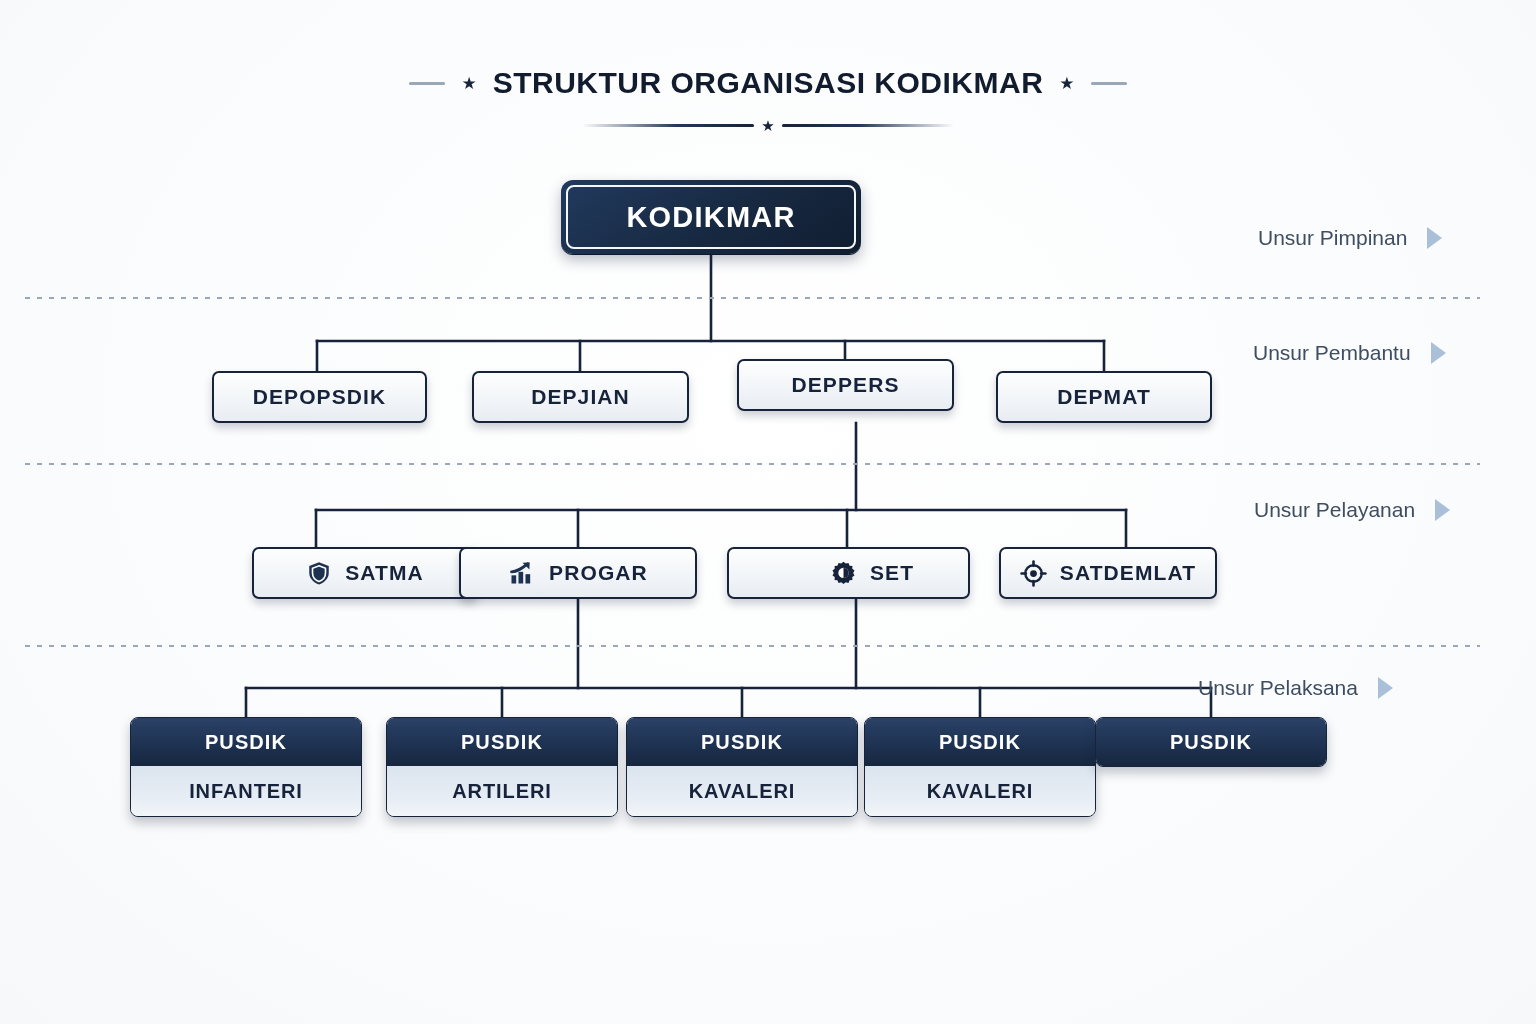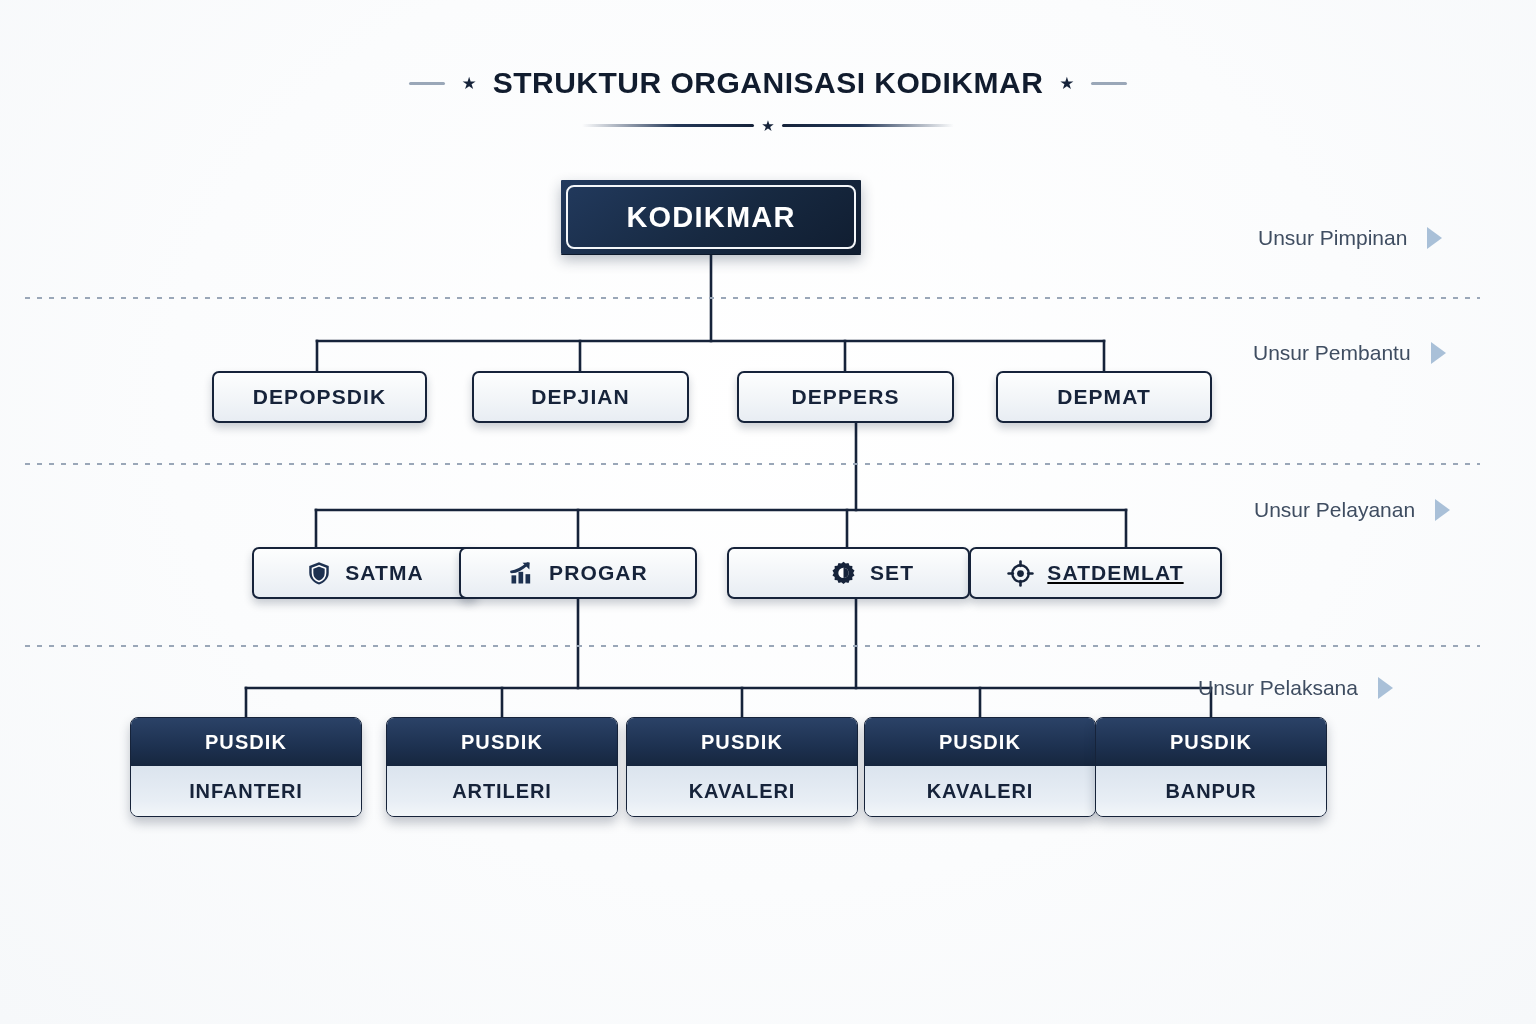--- a/index.html
+++ b/index.html
@@ -59,21 +59,21 @@
     border-top:11px solid transparent;
     border-bottom:11px solid transparent;
     border-left:15px solid #a9c0d8;
   }
 
   
   .node { position:absolute; }
 
   
   .root-box {
-    width:300px; height:74px; border-radius:1px;
+    width:300px; height:74px; border-radius:12px;
     background:linear-gradient(145deg,#223a5e 0%,#172941 55%,#101d30 100%);
     box-shadow:0 6px 14px rgba(20,35,58,.30), 0 1px 0 #0c1727;
     display:flex; align-items:center; justify-content:center;
     padding:5px;
   }
   .root-inner {
     width:100%; height:100%; border:2px solid #f4f7fa; border-radius:8px;
     display:flex; align-items:center; justify-content:center;
   }
   .root-text {
@@ -195,21 +195,21 @@
       </div>
     </div>
   </div>
 
   <div class="node lbox" style="left:212px; top:371px; width:215px;">
     <span class="lbox-text">DEPOPSDIK</span>
   </div>
   <div class="node lbox" style="left:472px; top:371px; width:217px;">
     <span class="lbox-text">DEPJIAN</span>
   </div>
-  <div class="node lbox" style="left:737px; top:371px; width:217px;">
+  <div class="node lbox" style="left:737px; top:359px; width:217px;">
     <span class="lbox-text">DEPPERS</span>
   </div>
   <div class="node lbox" style="left:996px; top:371px; width:216px;">
     <span class="lbox-text">DEPMAT</span>
   </div>
 
   <div class="node lbox" style="left:204px; top:547px; width:226px;margin-left:48px;">
     <span class="ic">
       <svg width="26" height="26" viewBox="0 0 24 24">
         <path d="M12 2 L21 5.5 V12 C21 17 17 21 12 22.5 C7 21 3 17 3 12 V5.5 Z" fill="#1d3150"></path>
@@ -240,21 +240,21 @@
                  L14 19.8 L12 21.4 L10 19.8 L7.6 20.4 L6.6 18 L4.1 17.7 L4.2 15.2
                  L2.2 13.7 L3.4 11.5 L2.2 9.3 L4.2 7.8 L4.1 5.3 L6.6 5 L7.6 2.6
                  L10 3.2 Z" fill="#16233a"></path>
         <circle cx="12" cy="11.5" r="4.6" fill="#ffffff"></circle>
         <path d="M12 6.9 A4.6 4.6 0 0 1 12 16.1 Z" fill="#16233a"></path>
       </svg>
     </span>
     <span class="lbox-text">SET</span>
   </div>
 
-  <div class="node lbox" style="left:969px; top:547px; width:253px;text-decoration:underline;">
+  <div class="node lbox" style="left:999px; top:547px; width:218px;">
     <span class="ic">
       <svg width="27" height="27" viewBox="0 0 24 24">
         <circle cx="12" cy="12" r="7.3" fill="none" stroke="#16233a" stroke-width="2.1"></circle>
         <circle cx="12" cy="12" r="3" fill="#16233a"></circle>
         <g stroke="#16233a" stroke-width="2.3" stroke-linecap="round">
           <line x1="12" y1="1.4" x2="12" y2="5.2"></line>
           <line x1="12" y1="18.8" x2="12" y2="22.6"></line>
           <line x1="1.4" y1="12" x2="5.2" y2="12"></line>
           <line x1="18.8" y1="12" x2="22.6" y2="12"></line>
         </g>
@@ -296,18 +296,15 @@
     </div>
     <div class="pbox-body">
       <span>KAVALERI</span>
     </div>
   </div>
 
   <div class="node pbox" style="left:1095px; top:717px;">
     <div class="pbox-head">
       <span>PUSDIK</span>
     </div>
-    <div class="pbox-body">
-      <span>BANPUR</span>
-    </div>
   </div>
 
 </div>
 
 </body></html>

